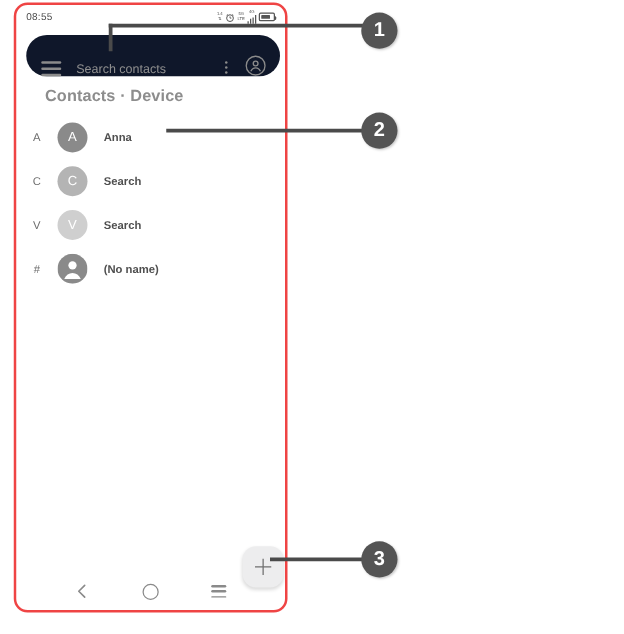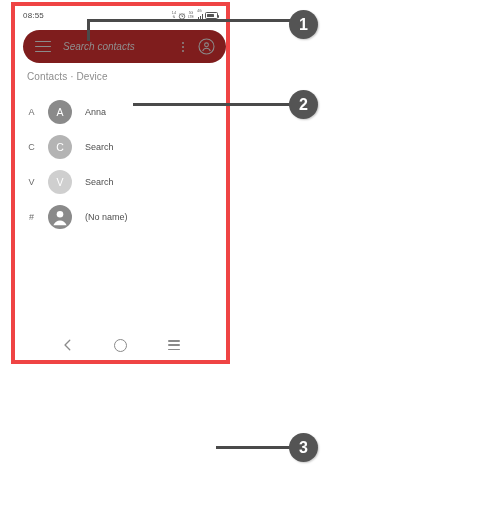--- a/index.html
+++ b/index.html
@@ -14,24 +14,24 @@
     position: relative;
     overflow: hidden;
   }
 
   
   #phone {
     position: absolute;
     left: 11px;
     top: 2px;
     width: 219px;
-    height: 362px;
+    height: 488px;
     background: #ffffff;
-    border: 4px solid #ef4444;
-    border-radius: 0;
+    border: 2px solid #ef4444;
+    border-radius: 11px;
     box-sizing: border-box;
     overflow: hidden;
   }
 
   
   #status-bar {
     position: absolute;
     left: 0; top: 0;
     width: 100%;
     height: 19px;
@@ -111,26 +111,25 @@
     border-radius: 0.5px;
   }
 
   
   #search-bar {
     position: absolute;
     left: 8px;
     top: 24px;
     width: 203px;
     height: 33px;
-    background: #7f1d1d;
+    background: #0f172a;
     border-radius: 17px;
     display: flex;
-    align-items: center;
+    align-items: flex-end;
     box-sizing: border-box;
-    font-style: italic;
   }
   #hamburger-icon {
     width: 16px;
     height: 12px;
     margin-left: 12px;
     display: flex;
     flex-direction: column;
     justify-content: space-between;
   }
   #hamburger-icon i {
@@ -166,25 +165,26 @@
   #account-avatar-icon {
     width: 17px;
     height: 17px;
     margin-right: 11px;
     margin-left: 6px;
   }
 
   
   #section-label {
     position: absolute;
-    left: 12px;
+    left: 23px;
     top: 65px;
-    font-size: 10px;
+    font-size: 13px;
     color: #8d8d8d;
     letter-spacing: 0.1px;
+    font-weight: bold;
   }
 
   
   #contact-list {
     position: absolute;
     left: 0;
     top: 88px;
     width: 100%;
   }
   .contact-row {
@@ -208,20 +208,21 @@
     display: flex;
     align-items: center;
     justify-content: center;
     color: #ffffff;
     font-size: 10.5px;
   }
   .row-name {
     margin-left: 13px;
     font-size: 9px;
     color: #4f4f4f;
+    font-weight: bold;
   }
   .person-glyph {
     width: 24px;
     height: 24px;
   }
 
   
   #fab-add-contact {
     position: absolute;
     left: 181px;

